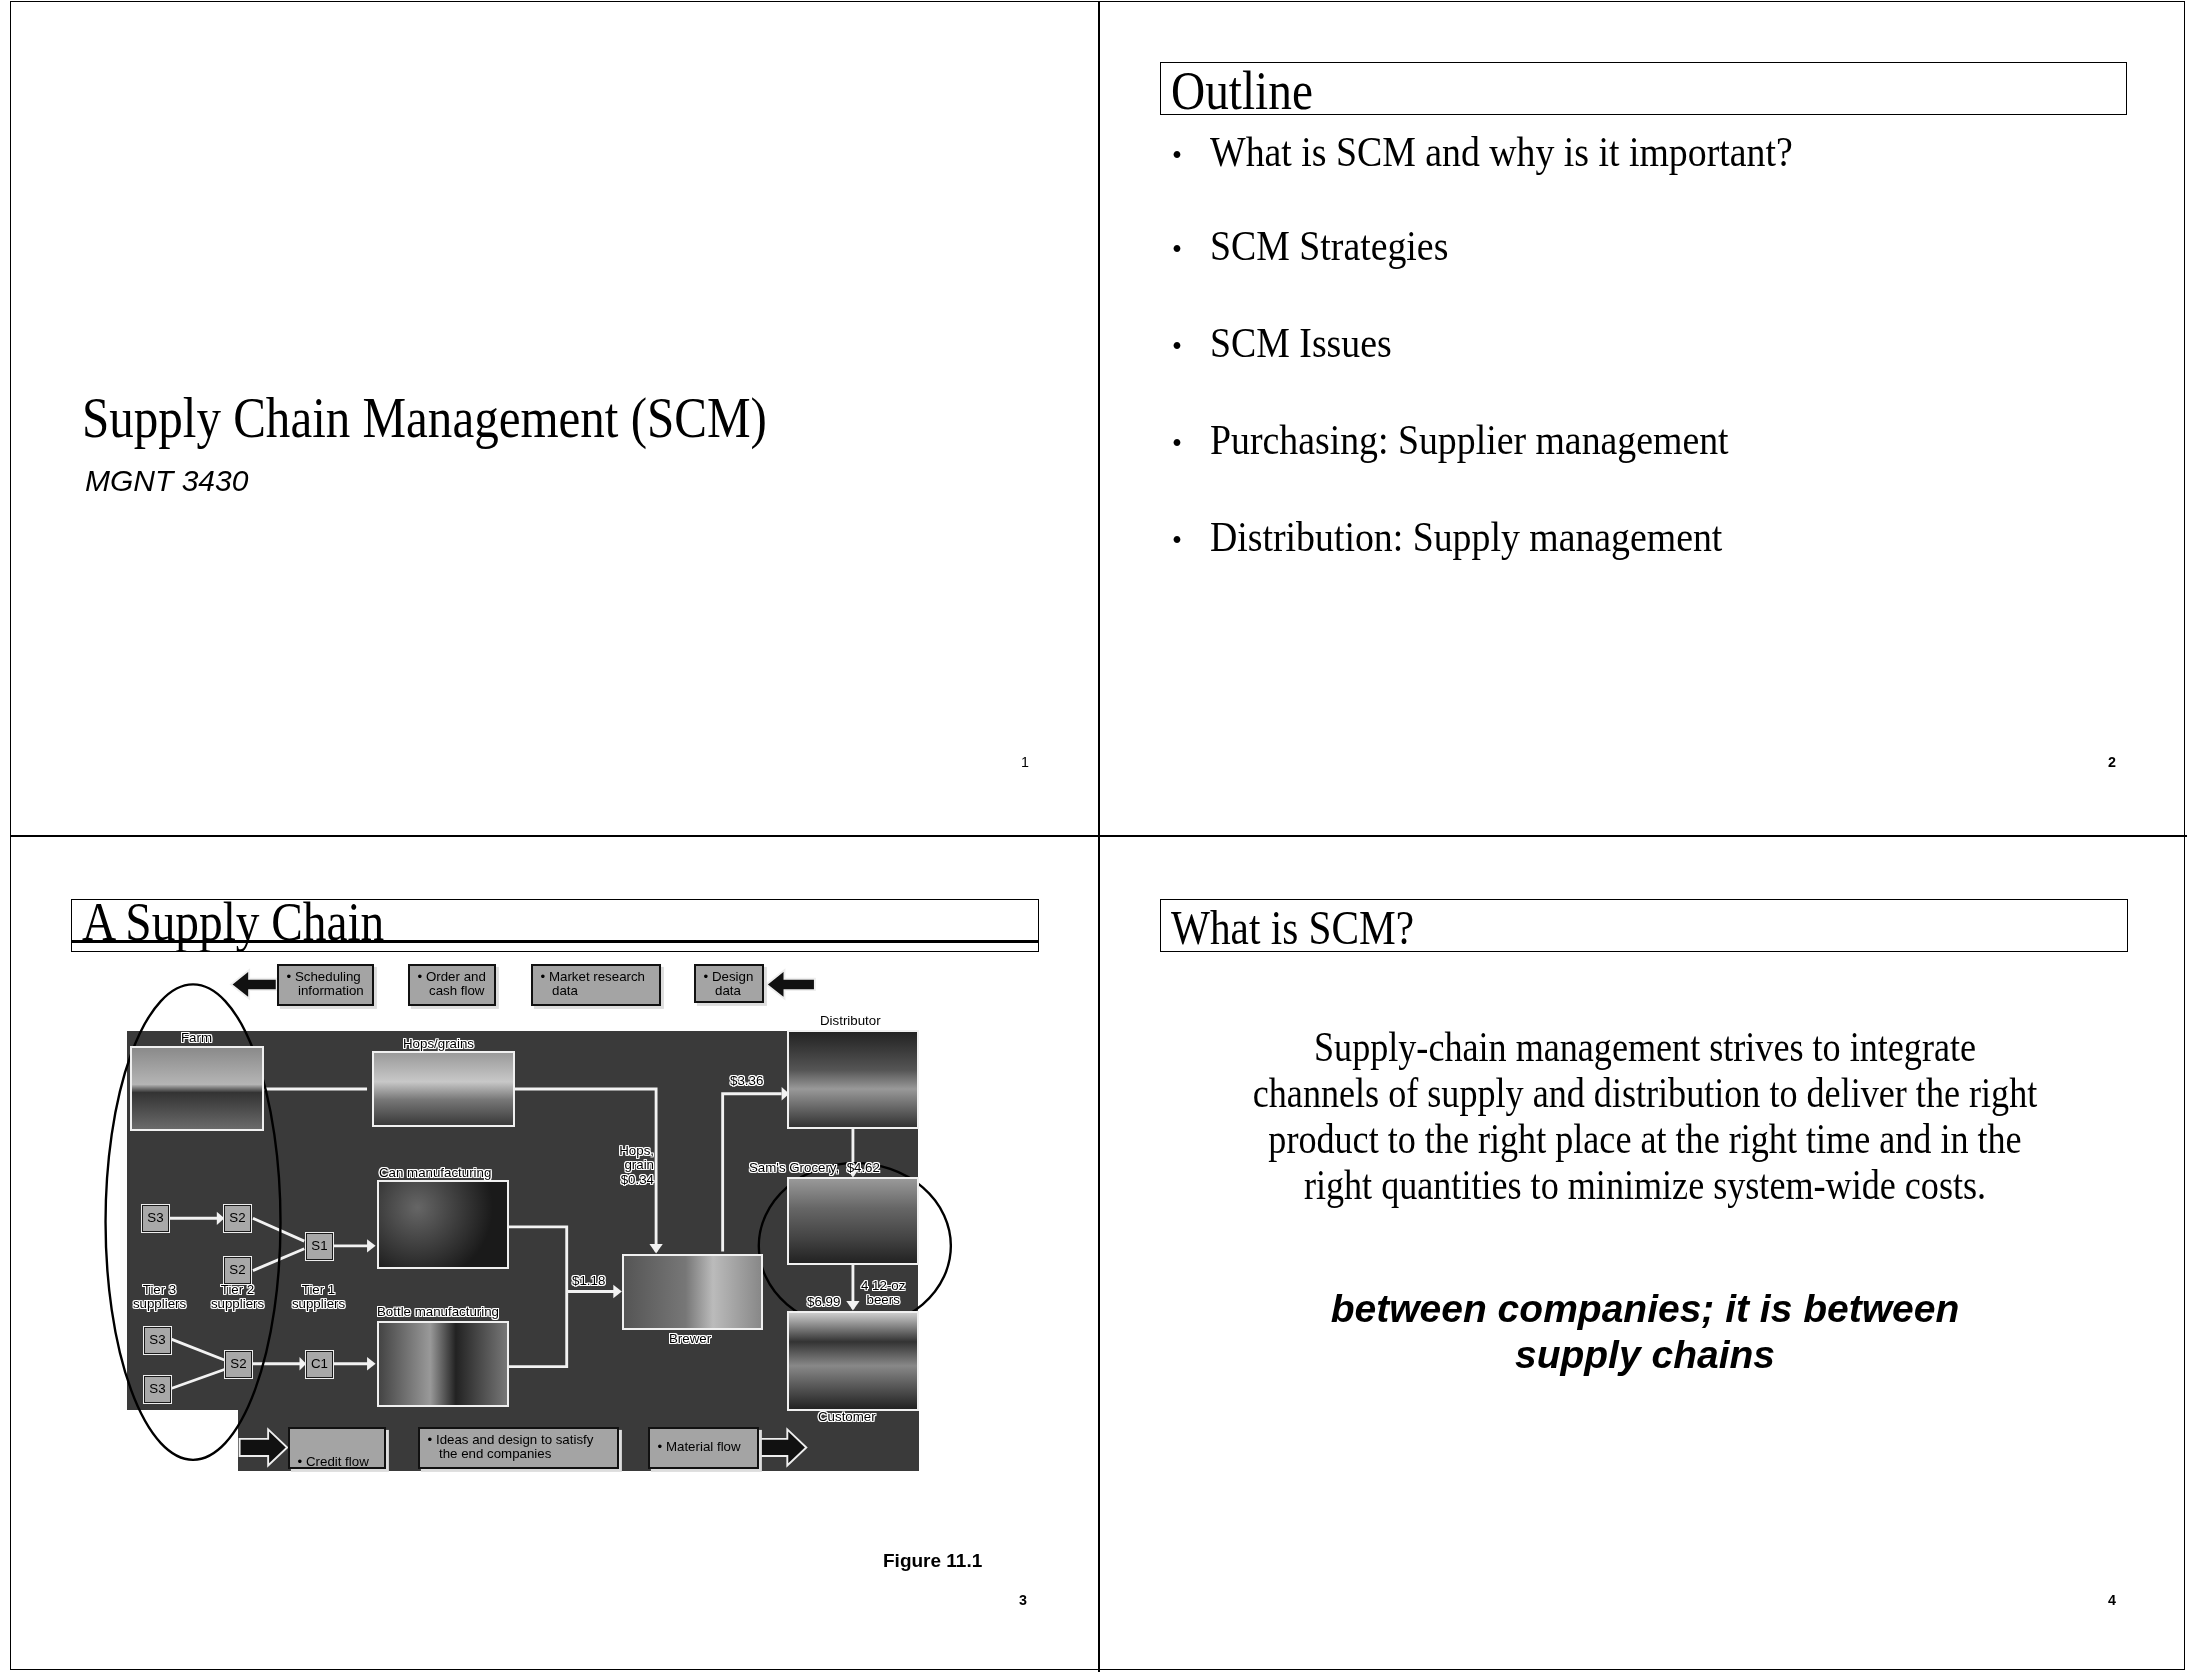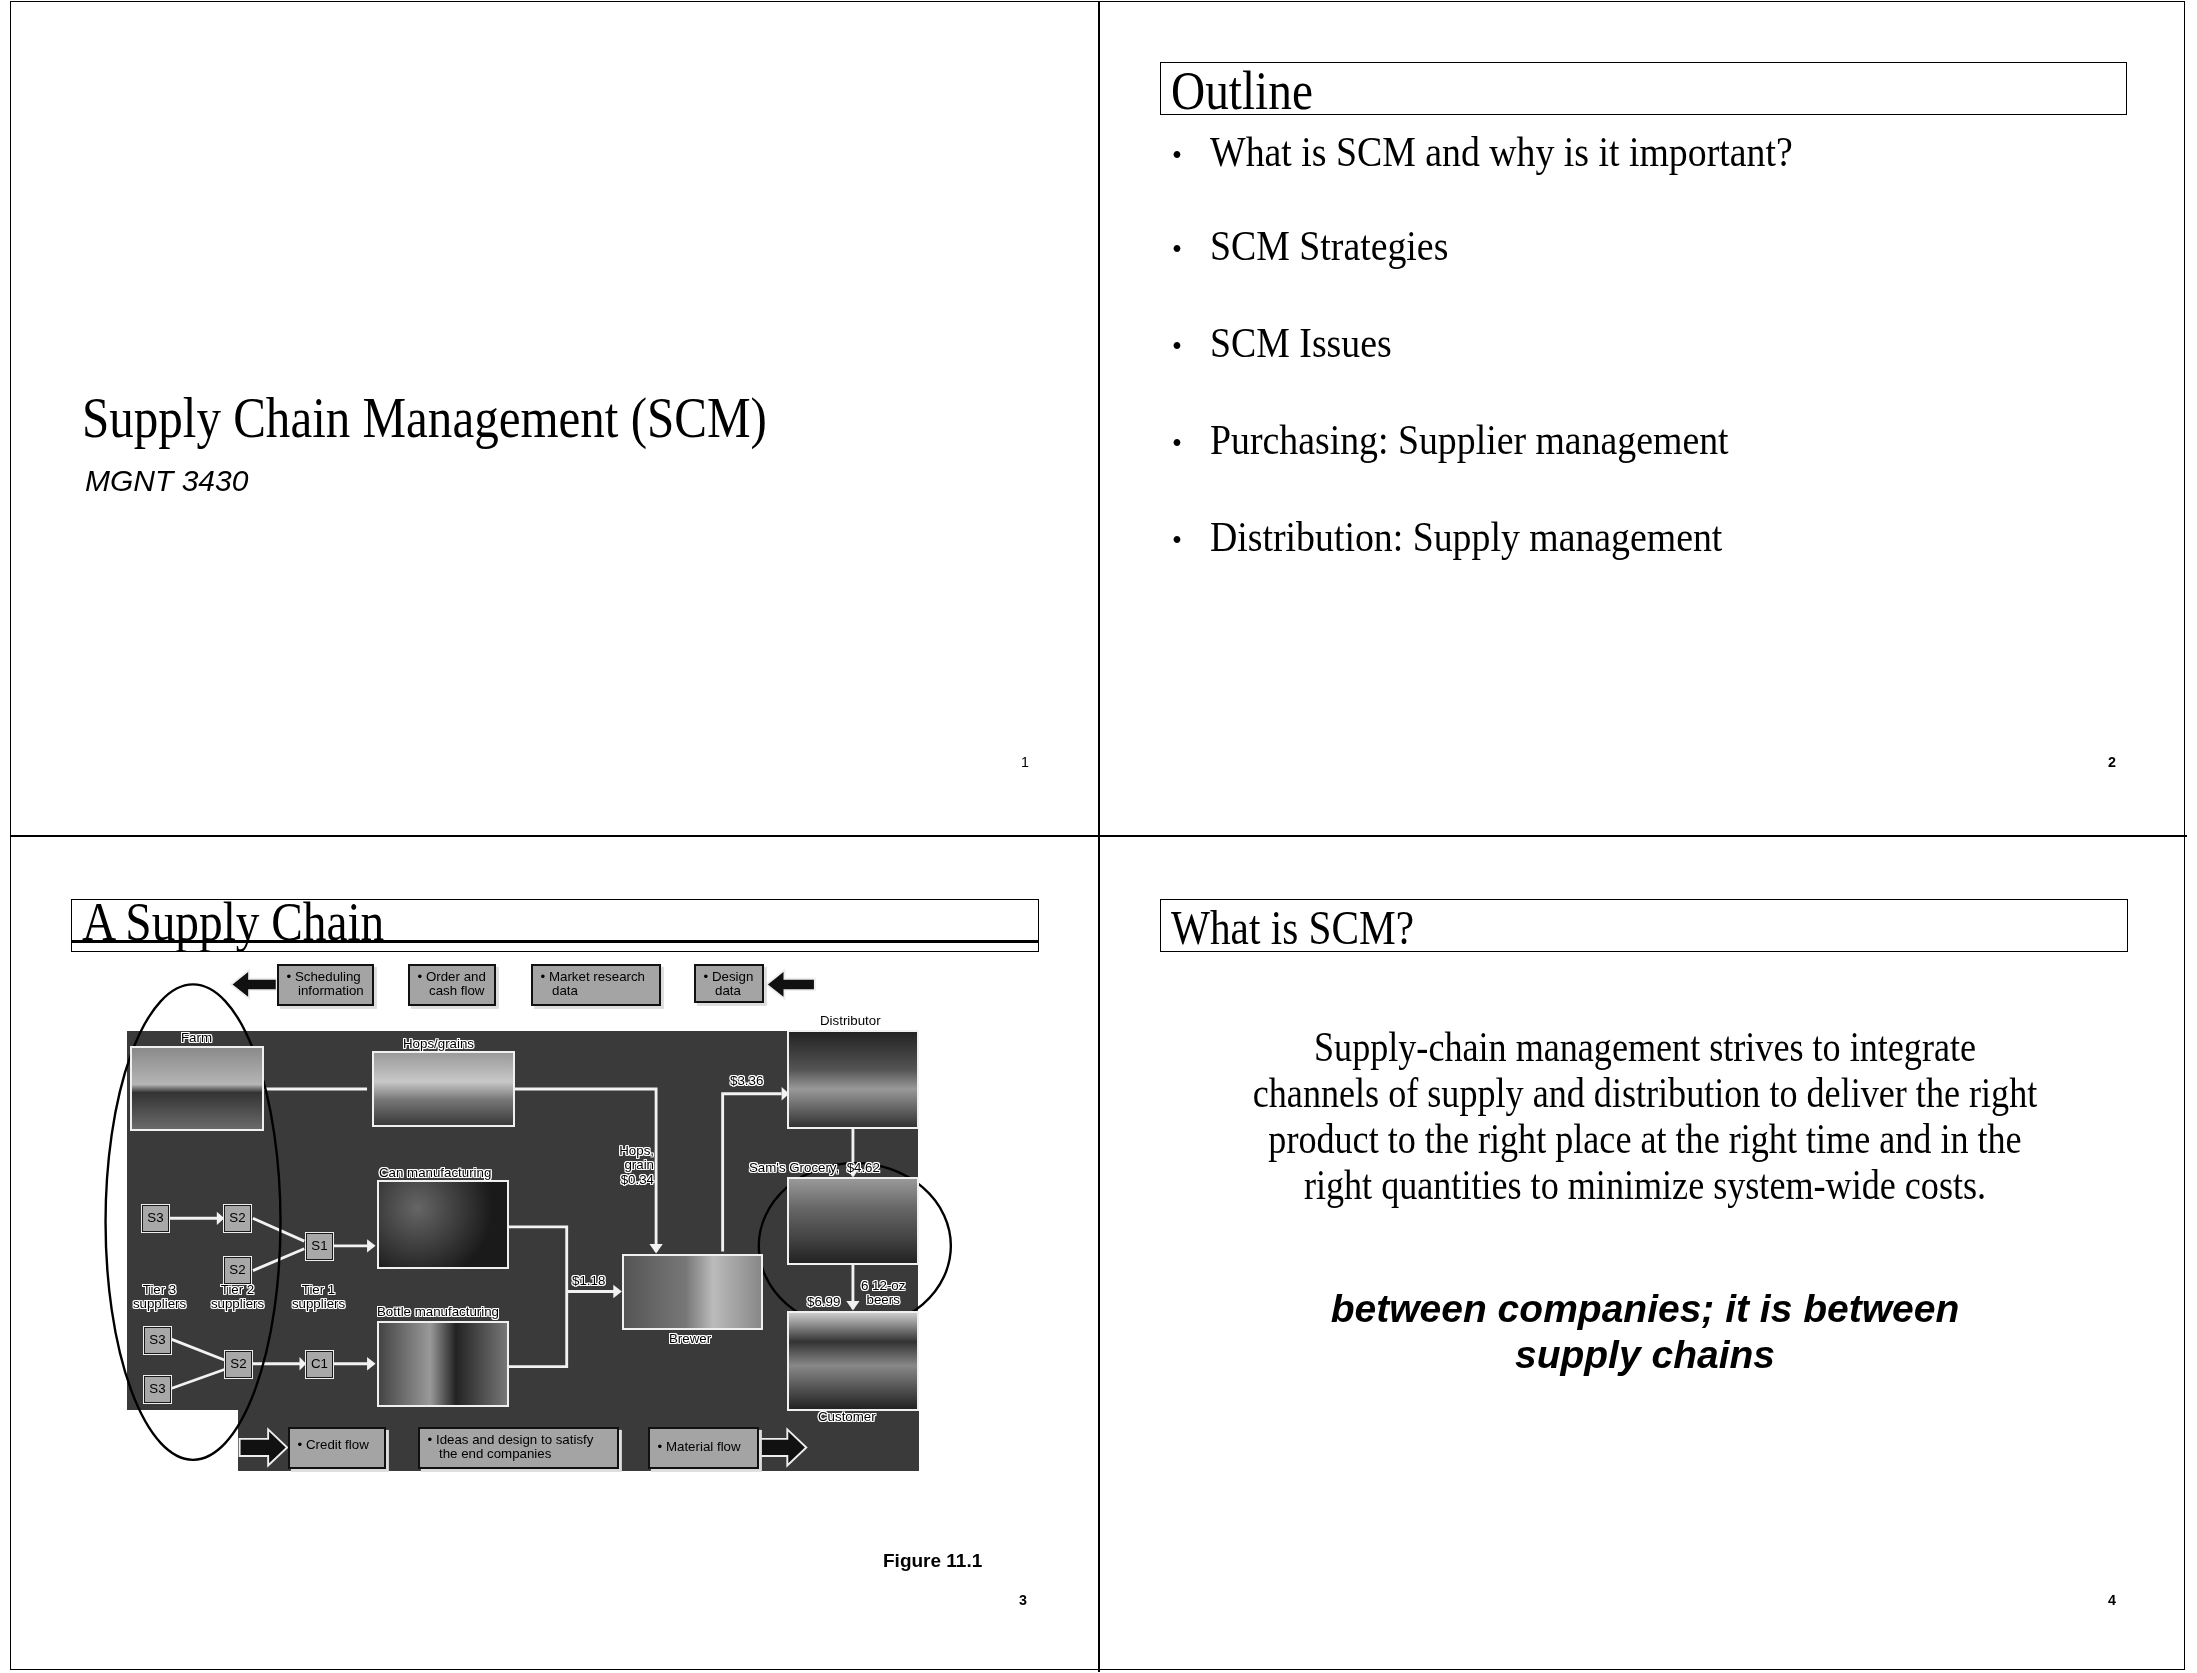--- a/index.html
+++ b/index.html
@@ -169,21 +169,21 @@
 
     <div class="dlabel" style="left:612px; top:1144px; text-align:right; width:42px;">
       <div>Hops,</div>
       <div>grain</div>
       <div>$0.34</div>
     </div>
     <div class="dlabel" style="left:572px; top:1274px;">$1.18</div>
     <div class="dlabel" style="left:730px; top:1074px;">$3.36</div>
     <div class="dlabel" style="left:807px; top:1295px;">$6.99</div>
     <div class="dlabel" style="left:861px; top:1279px; text-align:center;">
-      <div>6 12-oz</div>
+      <div>4 12-oz</div>
       <div>beers</div>
     </div>
 
     <div class="sbox" style="left:142px; top:1205px;">S3</div>
     <div class="sbox" style="left:224px; top:1205px;">S2</div>
     <div class="sbox" style="left:224px; top:1257px;">S2</div>
     <div class="sbox" style="left:306px; top:1233px;">S1</div>
     <div class="sbox" style="left:144px; top:1327px;">S3</div>
     <div class="sbox" style="left:144px; top:1376px;">S3</div>
     <div class="sbox" style="left:225px; top:1351px;">S2</div>
@@ -195,21 +195,21 @@
     </div>
     <div class="dlabel" style="left:208px; top:1283px; width:59px; text-align:center;">
       <div>Tier 2</div>
         <div>suppliers</div>
     </div>
     <div class="dlabel" style="left:289px; top:1283px; width:59px; text-align:center;">
       <div>Tier 1</div>
         <div>suppliers</div>
     </div>
 
-    <div class="legend" style="left:288px; top:1427px; width:98px; height:42px; padding-top:9px;">
+    <div class="legend" style="left:288px; top:1427px; width:98px; height:42px; padding-top:26px;">
       • <span>Credit flow</span>
     </div>
     <div class="legend" style="left:418px; top:1427px; width:201px; height:42px;">
       <div>• <span>Ideas and design to satisfy</span></div>
       <div style="padding-left:11.4px;">the end companies</div>
     </div>
     <div class="legend" style="left:648px; top:1427px; width:111px; height:42px; padding-top:11.4px;">
       • <span>Material flow</span>
     </div>
   </div>

